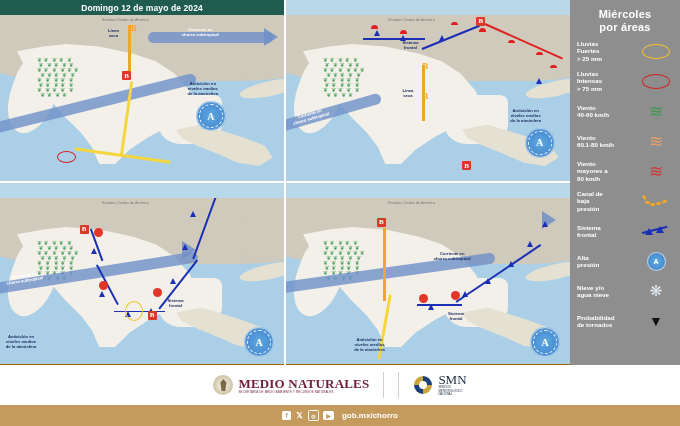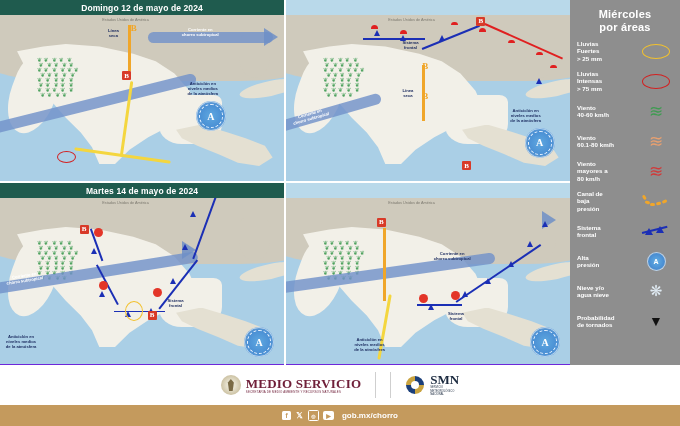--- a/index.html
+++ b/index.html
@@ -1,20 +1,20 @@
 <!DOCTYPE html>
 <html><head>
 <meta charset="utf-8">
 <style>
   html,body{margin:0;padding:0;background:#fff;}
   body{width:680px;height:426px;overflow:hidden;font-family:"Liberation Sans",sans-serif;}
   #root{position:relative;width:680px;height:426px;background:#ffffff;}
 
   
-  .grid{position:absolute;left:0;top:0;width:570px;height:365px;background:#6d28d9;}
+  .grid{position:absolute;left:0;top:0;width:570px;height:365px;background:#a16207;}
   .panel{position:absolute;width:284px;height:181px;overflow:hidden;background:#b9d9ea;}
   .p1{left:0;top:0;}
   .p2{left:286px;top:0;}
   .p3{left:0;top:183px;}
   .p4{left:286px;top:183px;}
   .vsep{position:absolute;left:284px;top:0;width:2px;height:365px;background:#ffffff;}
   .hsep{position:absolute;left:0;top:181px;width:570px;height:2px;background:#ffffff;}
 
   .ptitle{position:absolute;left:0;top:0;width:100%;height:15px;background:#1f5b4e;
           color:#fff;font-size:8.5px;font-weight:bold;display:flex;align-items:center;
@@ -130,21 +130,21 @@
      background:#c9a33f;clip-path:polygon(0% 50%,60% 0%,100% 40%,60% 100%);}
   .logo .big2{font-family:"Liberation Serif",serif;font-weight:bold;font-size:13px;
      color:#1b2a3f;line-height:13px;}
   .logo .sub2{font-size:2.9px;color:#1b2a3f;letter-spacing:.18px;line-height:4px;}
   .smnmark{width:20px;height:20px;position:relative;}
   .smnmark:before{content:"";position:absolute;left:1px;top:1px;width:18px;height:18px;
      background:conic-gradient(#1b3f7a 0 25%,#c9a33f 0 50%,#1b3f7a 0 75%,#c9a33f 0 100%);
      border-radius:50%;}
   .smnmark:after{content:"";position:absolute;left:6px;top:6px;width:8px;height:8px;
      background:#fff;border-radius:50%;}
-  .logo .big3{font-family:"Liberation Serif",serif;font-weight:bold;font-size:13px;
+  .logo .big3{font-family:"Liberation Serif",serif;font-weight:normal;font-size:13px;
      color:#1b2a3f;line-height:13px;}
   .logo .sub3{font-size:2.7px;color:#1b2a3f;line-height:3.6px;}
 
   .goldbar{position:absolute;left:0;top:40px;width:680px;height:21px;background:#c49a5d;
      display:flex;align-items:center;justify-content:center;gap:4px;}
   .sicon{width:9px;height:9px;background:#fff;border-radius:1.5px;color:#c49a5d;
      font-size:6.5px;font-weight:bold;display:flex;align-items:center;justify-content:center;}
   .sicon.x{background:none;color:#fff;font-size:8px;}
   .sicon.ig{background:none;border:1.2px solid #fff;color:#fff;font-size:5px;}
   .sicon.yt{background:#fff;color:#c49a5d;font-size:6px;border-radius:2px;width:11px;}
@@ -253,21 +253,20 @@
           <div class="ring"></div>
           <span>A</span>
         </div>
         <div class="maplabel" style="left:79%;top:56%;white-space:pre-line;">Anticiclón en
 niveles medios
 de la atmósfera</div>
       </div>
     </div>
 
     <div class="panel p3">
-      <div class="ptitle">Martes 14 de mayo de 2024</div>
       <div class="mapbody">
         <div class="ocean"></div>
         <div class="usa"></div>
         <div class="florida"></div>
         <div class="mex"></div>
         <div class="baja"></div>
         <div class="yuc"></div>
         <div class="ca"></div>
         <div class="cuba"></div>
         <div class="veg" style="left:13%;top:26%;width:56%;height:62%;">
@@ -465,21 +464,21 @@
       </div>
     </div>
   </div>
 
   <div class="footer">
     <div class="logos">
 
       <div class="logo">
         <div class="eagle"></div>
         <div>
-          <div class="big">MEDIO SERVICIO</div>
+          <div class="big">MEDIO NATURALES</div>
           <div class="sub">SECRETARÍA DE MEDIO AMBIENTE Y RECURSOS NATURALES</div>
         </div>
       </div>
 
       <div class="divider"></div>
 
 
       <div class="divider"></div>
 
       <div class="logo">

